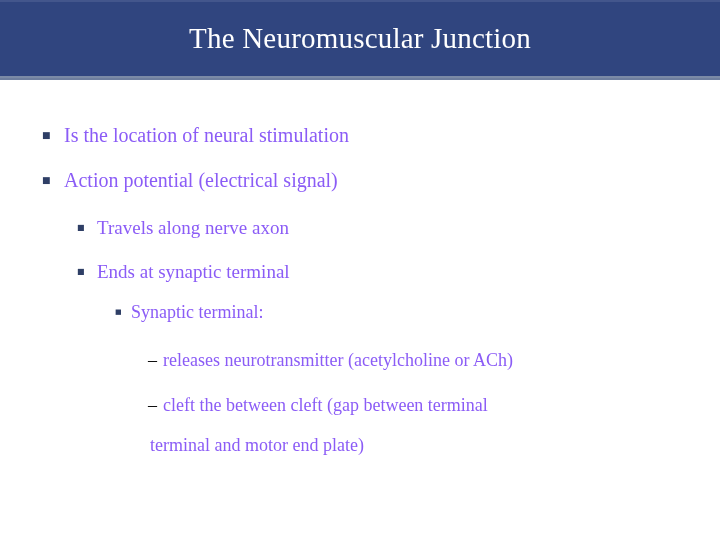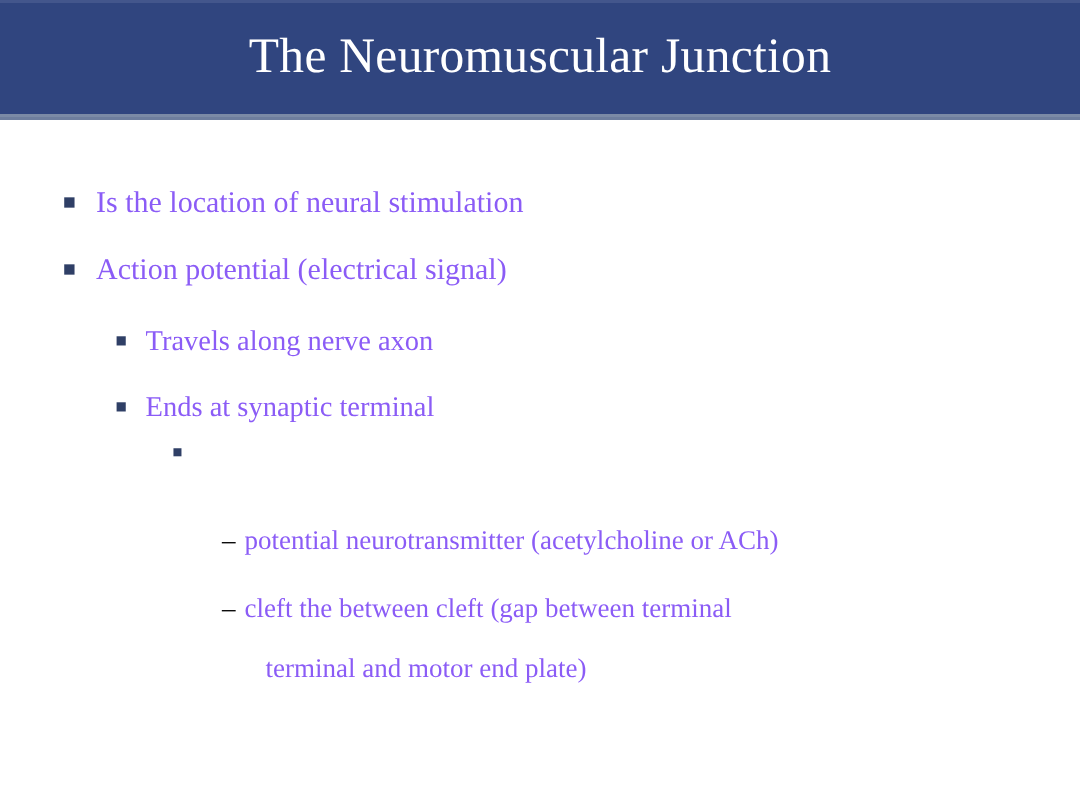--- a/index.html
+++ b/index.html
@@ -38,21 +38,21 @@
     background: #43568C;
   }
   .title-band .band-bottom-edge {
     position: absolute;
     left: 0; bottom: 0;
     width: 100%; height: 2px;
     background: #7B8AA6;
   }
   .slide-title {
     color: #FFFFFF;
-    font-size: 33px;
+    font-size: 29px;
     font-weight: normal;
     letter-spacing: 0.2px;
     line-height: 1;
     text-align: center;
     margin: 0;
     padding-bottom: 2px;
     white-space: nowrap;
   }
 
   
@@ -100,21 +100,21 @@
   .lvl4 .bullet-mark {
     font-family: "Liberation Serif", serif;
     color: #000000;
     font-size: 18px;
     width: 15px;
     top: 0;
     position: relative;
   }
 
   
-  .lvl4-cont { left: 177px; font-size: 18px; text-align: center; }
+  .lvl4-cont { left: 150px; font-size: 18px; text-align: center; }
 
   .b { font-weight: normal; }
 </style>
 </head>
 <body>
 
 <div class="title-band">
   <div class="band-top-edge"></div>
   <h1 class="slide-title">The Neuromuscular Junction</h1>
   <div class="band-bottom-edge"></div>
@@ -132,24 +132,25 @@
     <div class="bullet-line lvl2" style="top: 137px;">
       <span class="bullet-mark">■</span>
       <span class="bullet-text"><span>Travels along nerve axon</span></span>
     </div>
     <div class="bullet-line lvl2" style="top: 181px;">
       <span class="bullet-mark">■</span>
       <span class="bullet-text"><span>Ends at </span><span class="b">synaptic terminal</span></span>
     </div>
     <div class="bullet-line lvl3" style="top: 222px;">
       <span class="bullet-mark">■</span>
+      <span class="bullet-text"><span>Synaptic terminal:</span></span>
     </div>
     <div class="bullet-line lvl4" style="top: 270px;">
       <span class="bullet-mark">–</span>
-      <span class="bullet-text"><span>potential neurotransmitter </span><span class="b">(acetylcholine</span><span> or </span><span class="b">ACh)</span></span>
+      <span class="bullet-text"><span>releases neurotransmitter </span><span class="b">(acetylcholine</span><span> or </span><span class="b">ACh)</span></span>
     </div>
     <div class="bullet-line lvl4" style="top: 315px;">
       <span class="bullet-mark">–</span>
       <span class="bullet-text"><span>cleft the </span><span class="b">between cleft</span><span> (gap between terminal</span></span>
     </div>
     <div class="bullet-line lvl4-cont" style="top: 355px;">
       <span class="bullet-text"><span>terminal and </span><span class="b">motor end plate</span><span>)</span></span>
     </div>
   </div>
 

